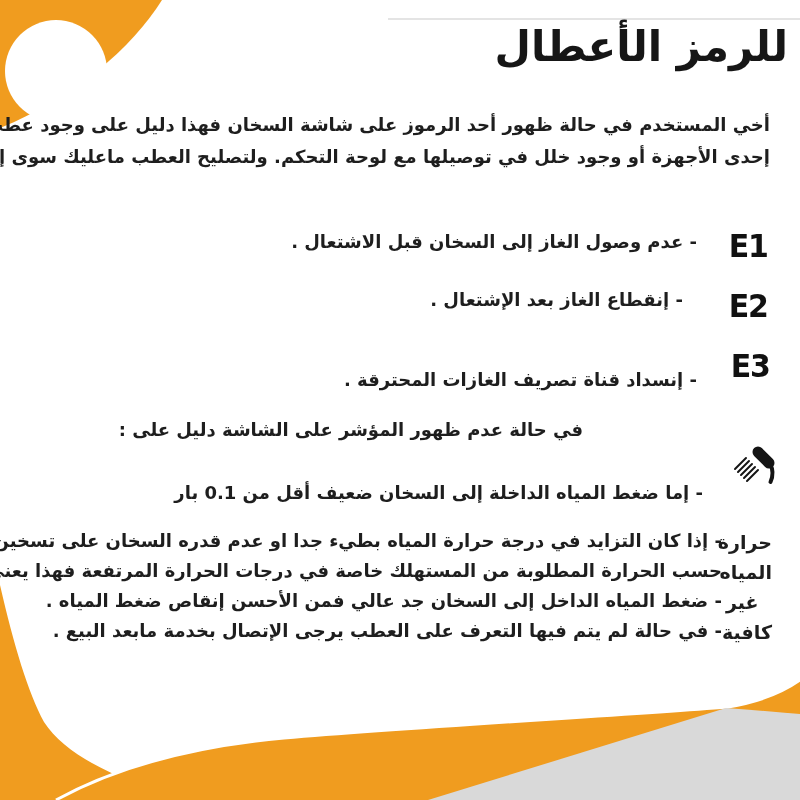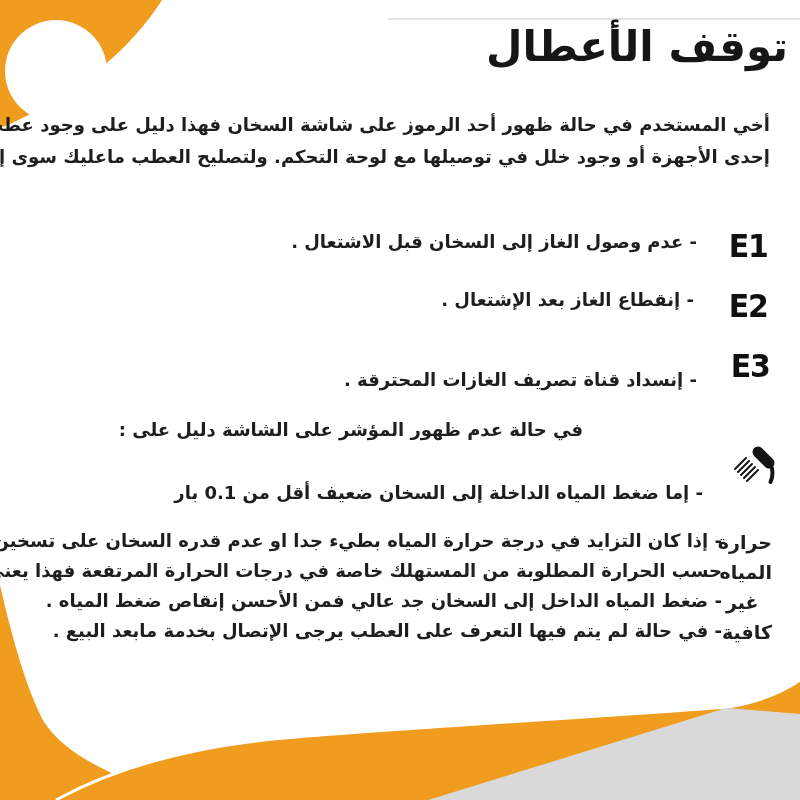--- a/index.html
+++ b/index.html
@@ -21,21 +21,21 @@
   .intro-2{top:146px;right:30px;}
   .intro-3{top:178px;right:30px;}
   .ecode{
     font-size:30px;font-weight:bold;color:#111;direction:ltr;letter-spacing:-1px;
     transform:scaleY(1.08);transform-origin:top;
   }
   .ecode-1{top:227px;right:32px;}
   .ecode-2{top:287px;right:32px;}
   .ecode-3{top:347px;right:30px;}
   .etext-1{top:231px;right:103px;}
-  .etext-2{top:289px;right:106px;}
+  .etext-2{top:289px;right:117px;}
   .etext-3a{top:337px;right:103px;}
   .etext-3b{top:369px;right:103px;}
   .shower-head{top:419px;right:217px;}
   .shower-b1{top:451px;right:97px;}
   .shower-b2{top:482px;right:97px;}
   .shower-icon{position:absolute;top:445px;right:22px;}
   .temp-label{font-size:19px;font-weight:bold;text-align:left;}
   .tl-1{top:531px;right:28px;width:46px;}
   .tl-2{top:561px;right:28px;width:46px;}
   .tl-3{top:591px;right:28px;width:46px;}
@@ -50,21 +50,21 @@
 
 <div class="page">
 
   <svg class="blob-tl" width="200" height="140" viewBox="0 0 200 140">
     <path d="M0,0 H162 C132,48 74,98 0,128 Z" fill="#F09C1F"></path>
     <circle cx="56" cy="71" r="51" fill="#ffffff"></circle>
   </svg>
 
   <div class="topline"></div>
 
-  <h1 class="title">توقف الأعطال</h1>
+  <h1 class="title">للرمز الأعطال</h1>
 
   <div class="abs body-line intro-1">أخي المستخدم في حالة ظهور أحد الرموز على شاشة السخان فهذا دليل على وجود عطب على</div>
   <div class="abs body-line intro-2">إحدى الأجهزة أو وجود خلل في توصيلها مع لوحة التحكم. ولتصليح العطب ماعليك سوى إتباع</div>
 
   <div class="abs ecode ecode-1">E1</div>
   <div class="abs body-line etext-1">- عدم وصول الغاز إلى السخان قبل الاشتعال .</div>
 
   <div class="abs ecode ecode-2">E2</div>
   <div class="abs body-line etext-2">- إنقطاع الغاز بعد الإشتعال .</div>
 

